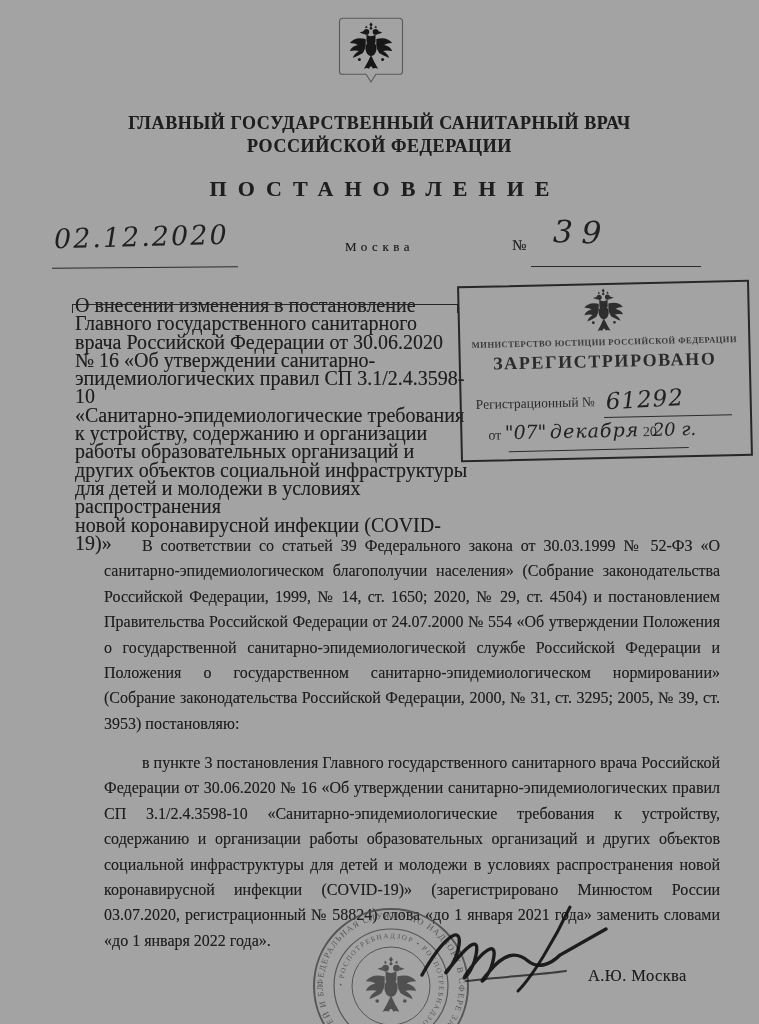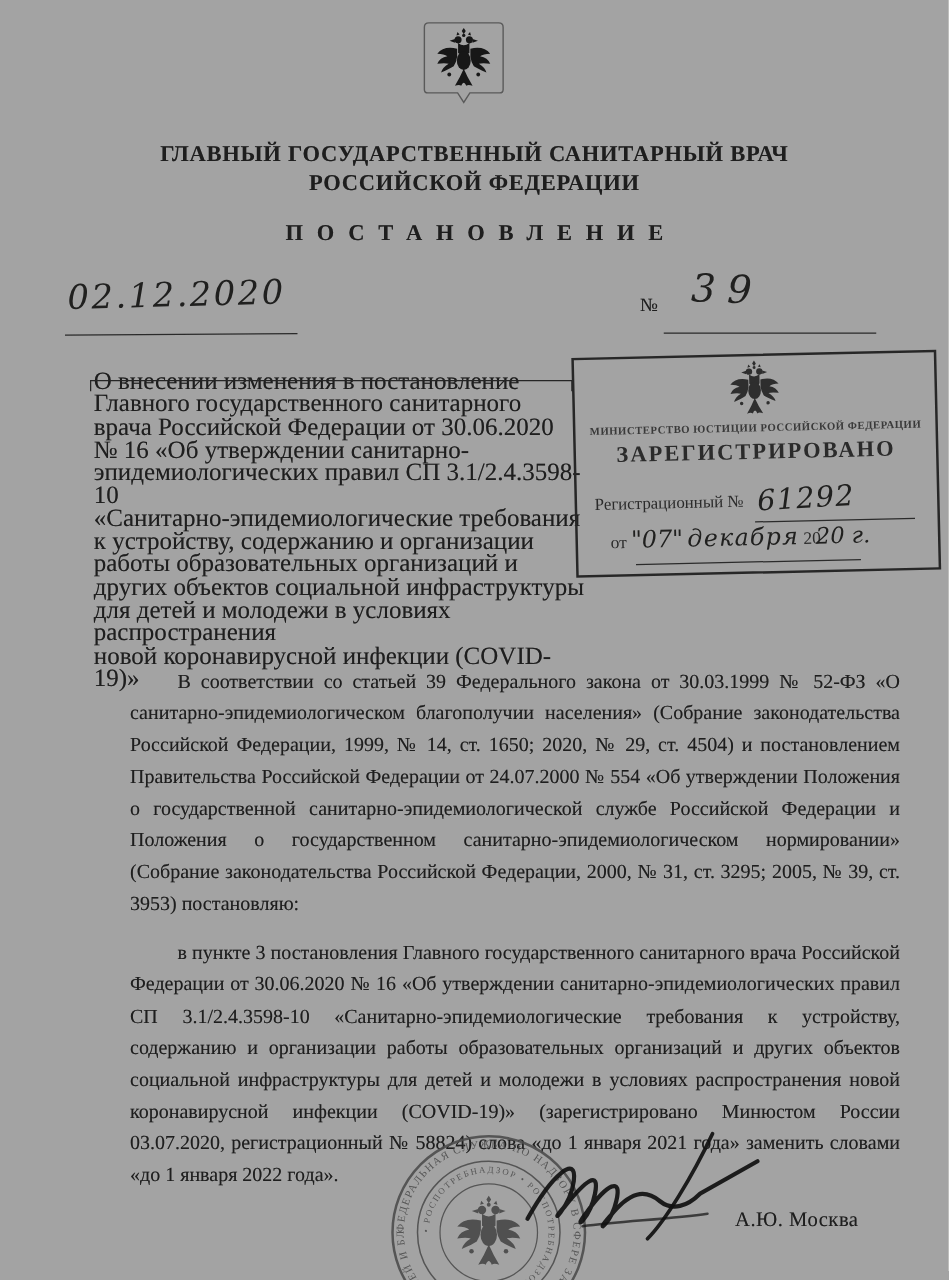--- a/index.html
+++ b/index.html
@@ -16,21 +16,21 @@
   .scan{text-shadow:0 0 .5px rgba(25,25,25,.45);}
 
   
   .emblem-top{left:336px;top:14px;width:70px;height:80px;}
 
   
   .org{left:0;right:0;top:112px;text-align:center;
        font-weight:bold;font-size:18px;line-height:23px;letter-spacing:.6px;
        white-space:pre-line;}
   .doc-type{left:0;right:0;top:176px;text-align:center;
-       font-weight:bold;font-size:18px;letter-spacing:11px;text-indent:11px;}
+       font-weight:bold;font-size:22px;letter-spacing:11px;text-indent:11px;}
 
   
   .hand{font-family:"DejaVu Serif",serif;font-style:italic;color:#20201f;}
   .hand-date{left:54px;top:221px;font-size:27px;letter-spacing:2px;transform:rotate(-1.5deg);}
   .rule{position:absolute;background:#2a2a2a;height:1.4px;}
   .date-rule{left:52px;top:267px;width:186px;transform:rotate(-.4deg);}
   .city{left:0;right:0;top:239px;text-align:center;font-size:13px;letter-spacing:4.5px;}
   .no-label{left:512px;top:237px;font-size:15px;}
   .hand-number{left:553px;top:214px;font-size:31px;letter-spacing:9px;transform:rotate(2deg);}
   .no-rule{left:531px;top:266px;width:170px;}
@@ -107,20 +107,21 @@
     <path d="M10 3 H90 Q95 3 95 8 V79 Q95 83 91 83 H57 L50 94 L43 83 H9 Q5 83 5 79 V8 Q5 3 10 3 Z" fill="none" stroke="#5a5a5a" stroke-width="1.6"></path>
     <use href="#eagle" transform="translate(14,8) scale(0.72)" style="color:#171717"></use>
   </svg>
 
   <div class="t org scan">ГЛАВНЫЙ ГОСУДАРСТВЕННЫЙ САНИТАРНЫЙ ВРАЧ
 РОССИЙСКОЙ ФЕДЕРАЦИИ</div>
   <div class="t doc-type scan">ПОСТАНОВЛЕНИЕ</div>
 
   <div class="t hand hand-date">02.12.2020</div>
   <div class="rule date-rule"></div>
+  <div class="t city scan">Москва</div>
   <div class="t no-label scan">№</div>
   <div class="t hand hand-number">39</div>
   <div class="rule no-rule"></div>
 
   <div class="t subject scan">О внесении изменения в постановление
 Главного государственного санитарного
 врача Российской Федерации от 30.06.2020
 № 16 «Об утверждении санитарно-
 эпидемиологических правил СП 3.1/2.4.3598-10
 «Санитарно-эпидемиологические требования

